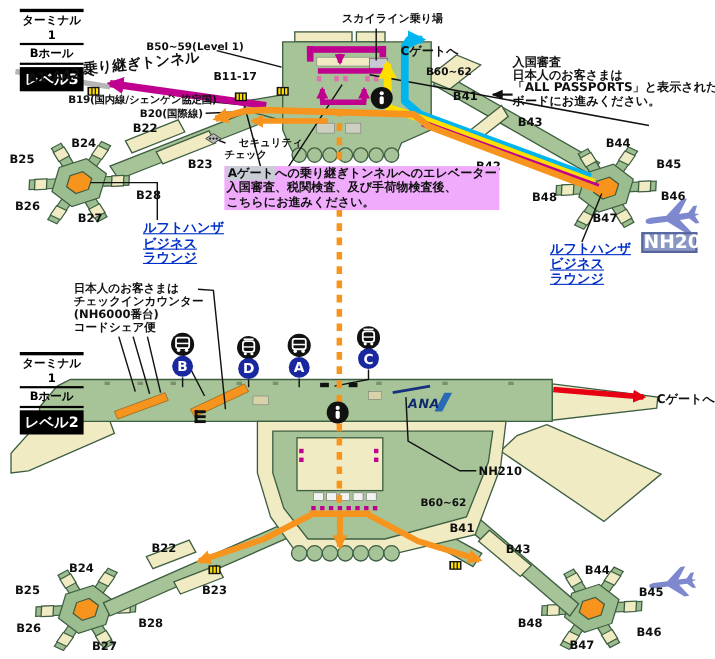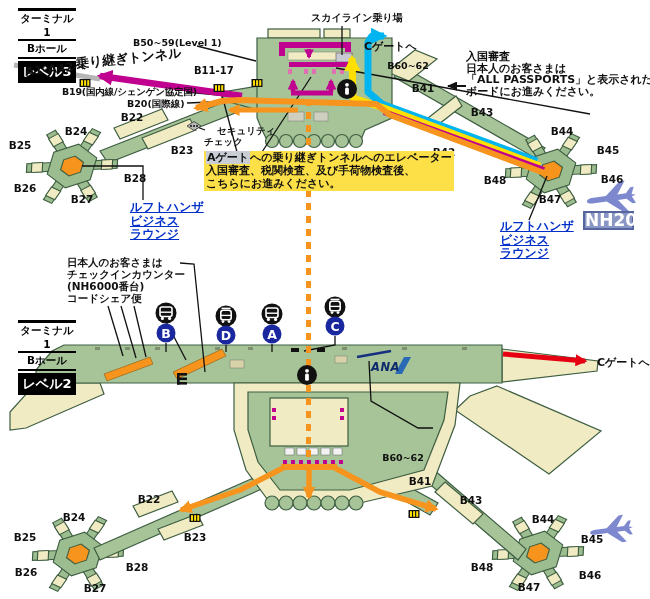--- a/index.html
+++ b/index.html
@@ -30,21 +30,21 @@
   .hdr-lv{background:#000;color:#fff;font-size:13px;font-weight:bold;padding:2px 0;margin-top:2px;}
   .stopL{position:absolute;width:19px;height:19px;border-radius:50%;background:var(--c-navy);
          color:#fff;font-size:12.5px;font-weight:bold;text-align:center;line-height:19px;
          transform:translate(-50%,-50%);}
   .badge{position:absolute;left:583px;top:211px;width:47px;height:15px;background:var(--c-badge);
          border:2px solid #57659f;color:#fff;font-size:17px;font-weight:bold;text-align:center;
          line-height:15px;}
   .ana{position:absolute;left:371px;top:360px;font-style:italic;font-weight:bold;
        font-size:11.5px;color:#0e2a6d;letter-spacing:.5px;}
   .hl{background:#c9cdd6;padding:0 1px;}
-  .noteA{background:#fde047;padding:0 2px;line-height:13.2px;}
+  .noteA{background:#f0abfc;padding:0 2px;line-height:13.2px;}
   .noteI{line-height:11.6px;}
 </style>
 </head>
 <body>
 
 <div id="stage">
 <svg id="map" width="650" height="599" viewBox="0 0 650 599">
   <defs>
     <marker id="mOr" markerUnits="strokeWidth" markerWidth="2.4" markerHeight="2.4" refX="1.9" refY="1.2" orient="auto">
           <path d="M0,0 L2.4,1.2 L0,2.4 Z" class="f-or"></path>
@@ -356,20 +356,21 @@
 </div>
 
 <div class="stopL" style="left:166px;top:333px;">B</div>
 <div class="stopL" style="left:226px;top:335px;">D</div>
 <div class="stopL" style="left:272px;top:334px;">A</div>
 <div class="stopL" style="left:335px;top:326px;">C</div>
 
 <div class="ana">ANA</div>
 <div class="lbl n" style="left:597px;top:357px;">Cゲートへ</div>
 <div class="lbl blk" style="left:435px;top:423px;font-size:10.5px;line-height:12.5px;">
+  <div>NH210</div>
 </div>
 
 <div class="lbl g9 ctr" style="left:403px;top:458px;">B60~62</div>
 <div class="lbl g ctr" style="left:420px;top:481px;">B41</div>
 <div class="lbl g ctr" style="left:149px;top:499px;">B22</div>
 <div class="lbl g ctr" style="left:195px;top:537px;">B23</div>
 <div class="lbl g ctr" style="left:74px;top:517px;">B24</div>
 <div class="lbl g ctr" style="left:25px;top:537px;">B25</div>
 <div class="lbl g ctr" style="left:26px;top:572px;">B26</div>
 <div class="lbl g ctr" style="left:95px;top:588px;">B27</div>

